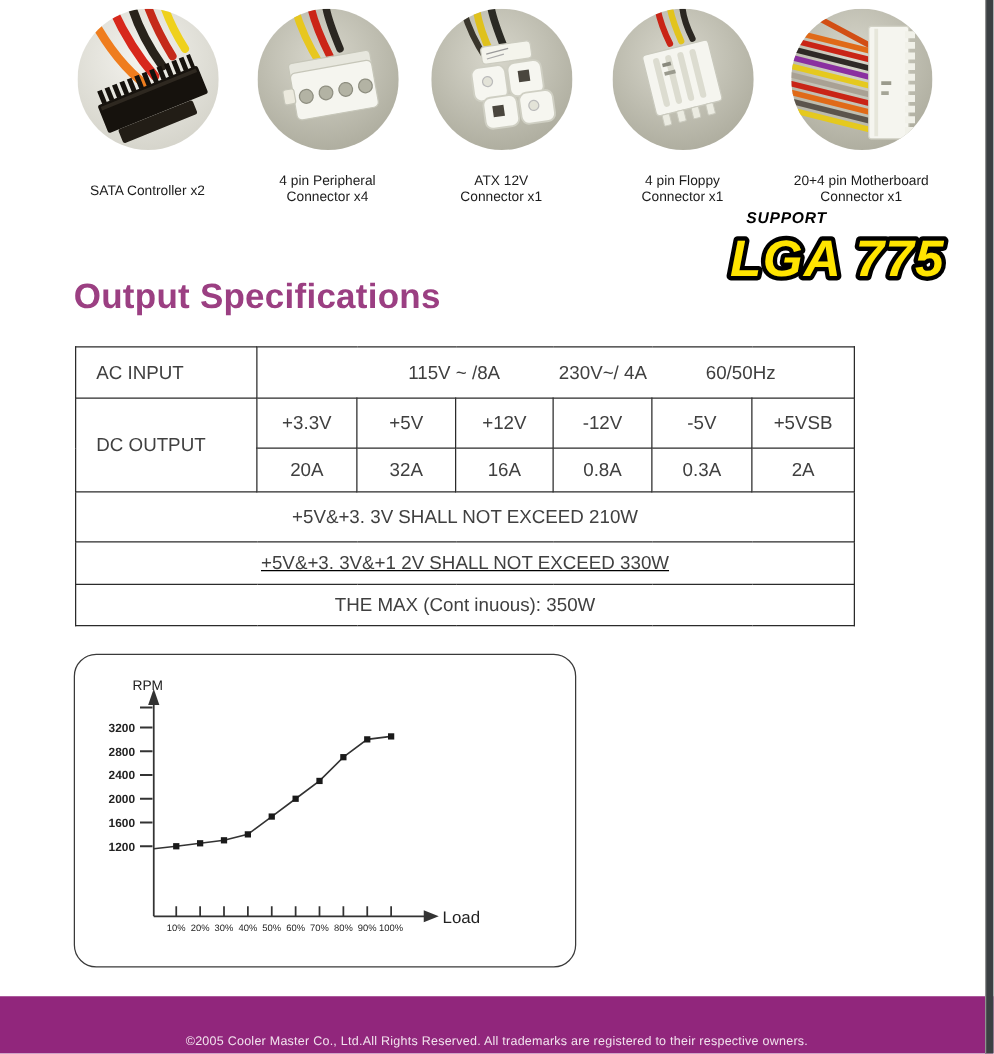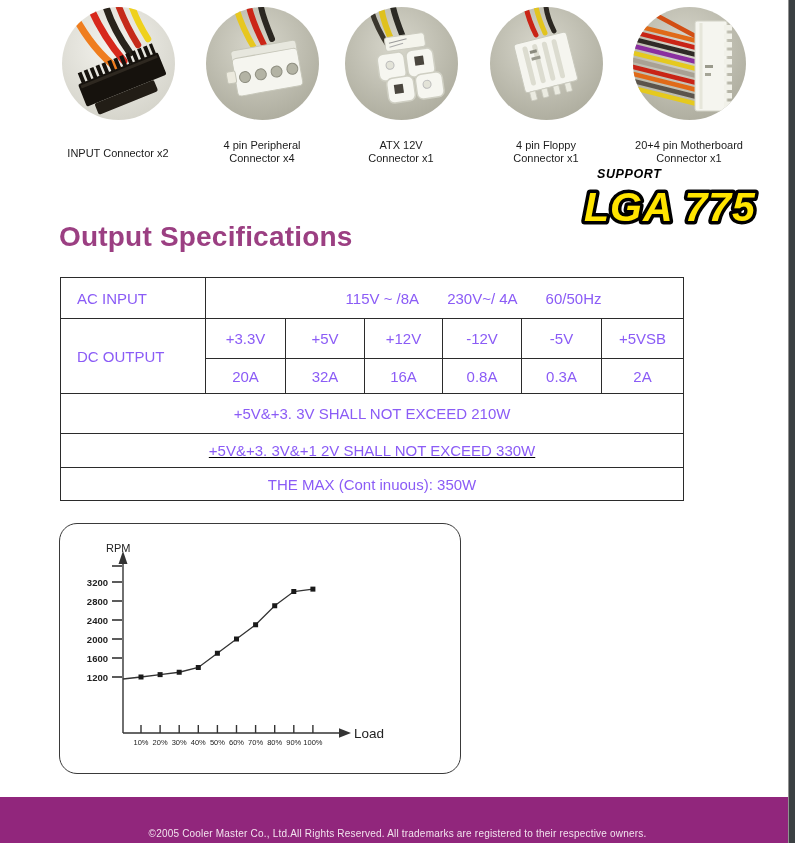--- a/index.html
+++ b/index.html
@@ -18,24 +18,24 @@
 
   
   .support-word{position:absolute;left:561px;top:167px;font-size:12.5px;font-weight:bold;font-style:italic;letter-spacing:.6px;color:#000;margin-left:36px;}
   .lga-badge{position:absolute;left:563px;top:179px;}
 
   
   .heading{position:absolute;left:59px;top:221px;font-size:28px;font-weight:bold;color:#9b3f82;letter-spacing:.2px;}
 
   
   table.spec{position:absolute;left:60px;top:277px;width:623px;border-collapse:collapse;table-layout:fixed;}
-  table.spec td{border:1.5px solid #2b2b2b;font-size:15px;color:#8b5cf6;text-align:center;vertical-align:middle;padding:0;}
+  table.spec td{border:1.5px solid #2b2b2b;font-size:15px;color:#404040;text-align:center;vertical-align:middle;padding:0;}
   table.spec td.rowlabel{text-align:left;padding-left:16px;}
   tr.r1{height:41px;} tr.r2{height:40px;} tr.r3{height:35px;padding-left:47px;} tr.r4{height:40px;} tr.r5{height:34px;text-decoration:underline;} tr.r6{height:33px;}
-  .ac-values{display:flex;justify-content:center;gap:28px;padding-left:58px;}
+  .ac-values{display:flex;justify-content:center;gap:47px;padding-left:58px;}
 
   
   .chart-panel{position:absolute;left:59px;top:523px;width:402px;height:251px;border:1.5px solid #3a3a3a;border-radius:18px;box-sizing:border-box;background:#fff;}
   #fan-chart{display:block;}
   #fan-chart text{font-family:"Liberation Sans",sans-serif;fill:#222;}
   .chart-caption{position:absolute;left:430px;top:751px;font-size:14.5px;font-weight:bold;color:#111;}
 
   
   .footer{position:absolute;left:0;top:797px;width:795px;height:46px;background:#91267c;display:flex;justify-content:center;align-items:center;box-sizing:border-box;padding-top:26px;}
   .footer span{font-size:10px;color:#f2e3ee;letter-spacing:.2px;}
@@ -67,21 +67,21 @@
           <path d="M70,0 C74,11 79,21 86,32" stroke="#efd11c" stroke-width="6.5" fill="none" stroke-linecap="round"></path>
           <g transform="rotate(-22 62 74)">
             <line x1="22" y1="55" x2="102" y2="55" stroke="#16120d" stroke-width="11" stroke-dasharray="4 2.4"></line>
             <rect x="18" y="60" width="86" height="24" rx="2" fill="#16120d"></rect>
             <rect x="20" y="62" width="82" height="3" fill="#2e2820"></rect>
             <rect x="26" y="84" width="64" height="12" rx="2" fill="#221d16"></rect>
           </g>
         </g>
       </svg>
       <div class="connector-label single">
-        <span>INPUT Connector x2</span>
+        <span>SATA Controller x2</span>
         <span></span>
       </div>
     </div>
 
     <div class="connector-item c2">
       <svg width="113" height="113" viewBox="0 0 113 113">
         <defs>
           <radialGradient id="bgM" cx="45%" cy="35%" r="80%">
             <stop offset="0" stop-color="#d8d7cc"></stop>
               <stop offset="1" stop-color="#a6a596"></stop>

